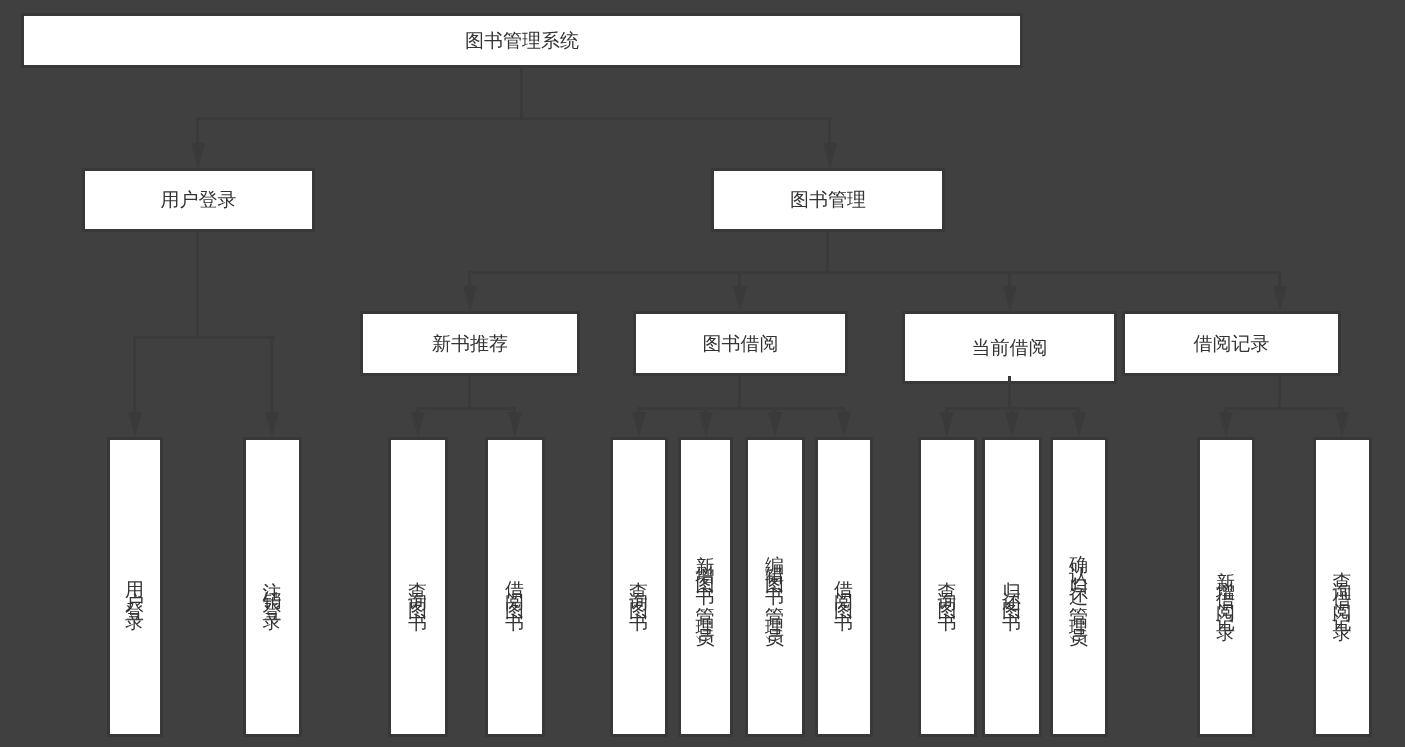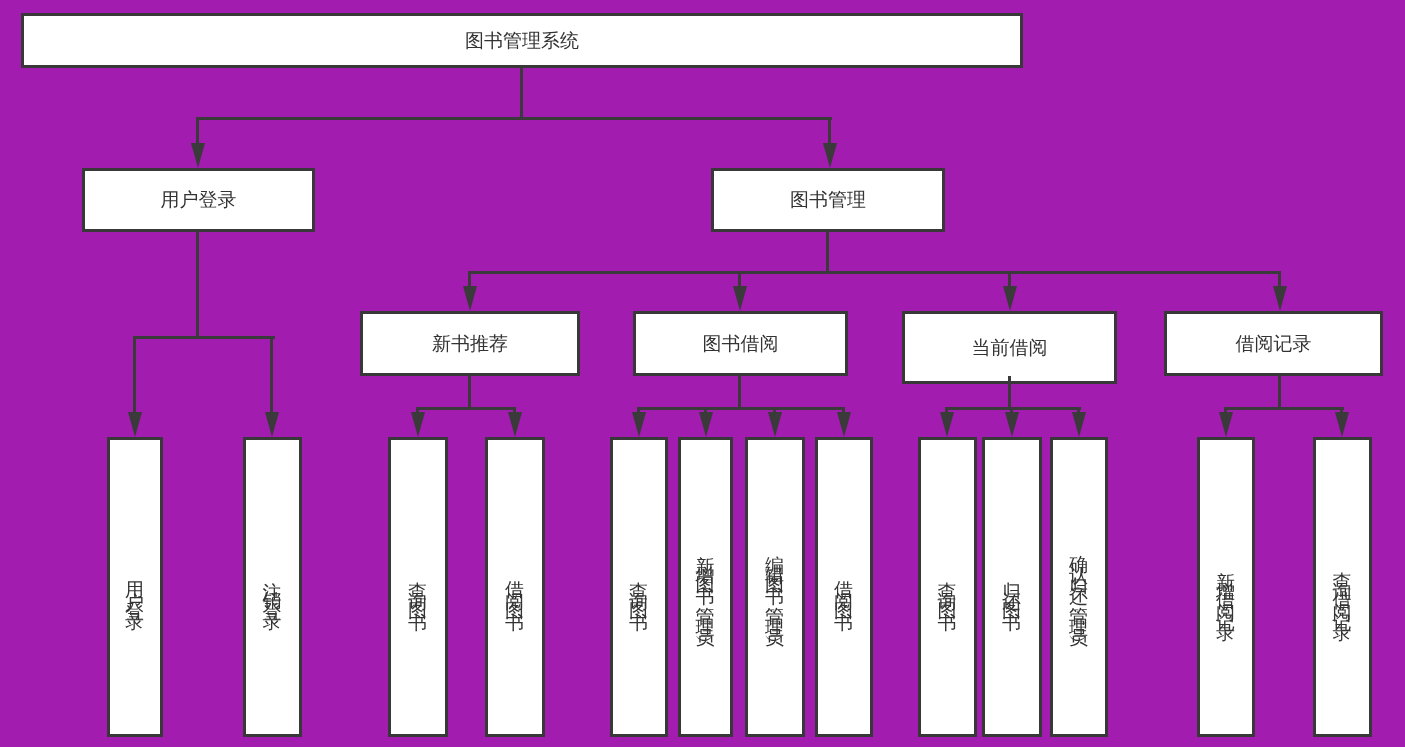--- a/index.html
+++ b/index.html
@@ -1,17 +1,17 @@
 <!DOCTYPE html>
 <html><head>
 <meta charset="utf-8">
 <style>
   html,body{margin:0;padding:0;background:#ffffff;}
   .canvas{
-    position:relative;width:1405px;height:747px;background:#a21caf;overflow:hidden;
+    position:relative;width:1405px;height:747px;background:#404040;overflow:hidden;
     font-family:"Liberation Sans", sans-serif;
   }
   .box{
     position:absolute;box-sizing:border-box;background:#ffffff;
     border:3px solid #383838;display:flex;align-items:center;justify-content:center;
     color:#333333;font-size:19px;
   }
   .box .lbl{white-space:nowrap;}
   .vbox .lbl{
     writing-mode:vertical-lr;text-orientation:mixed;letter-spacing:0.55em;
@@ -51,21 +51,21 @@
   </div>
 
   <div class="box" style="left:633px;top:311px;width:215px;height:65px;">
     <span class="lbl">图书借阅</span>
   </div>
 
   <div class="box" style="left:902px;top:311px;width:215px;height:73px;">
     <span class="lbl">当前借阅</span>
   </div>
 
-  <div class="box" style="left:1164px;top:311px;width:219px;height:65px;">
+  <div class="box" style="left:1122px;top:311px;width:219px;height:65px;">
     <span class="lbl">借阅记录</span>
   </div>
 
   <div class="box vbox" style="left:107px;top:437px;width:56px;height:300px;">
     <span class="lbl">用户登录</span>
   </div>
   <div class="box vbox" style="left:243px;top:437px;width:59px;height:300px;">
     <span class="lbl">注销登录</span>
   </div>
 

